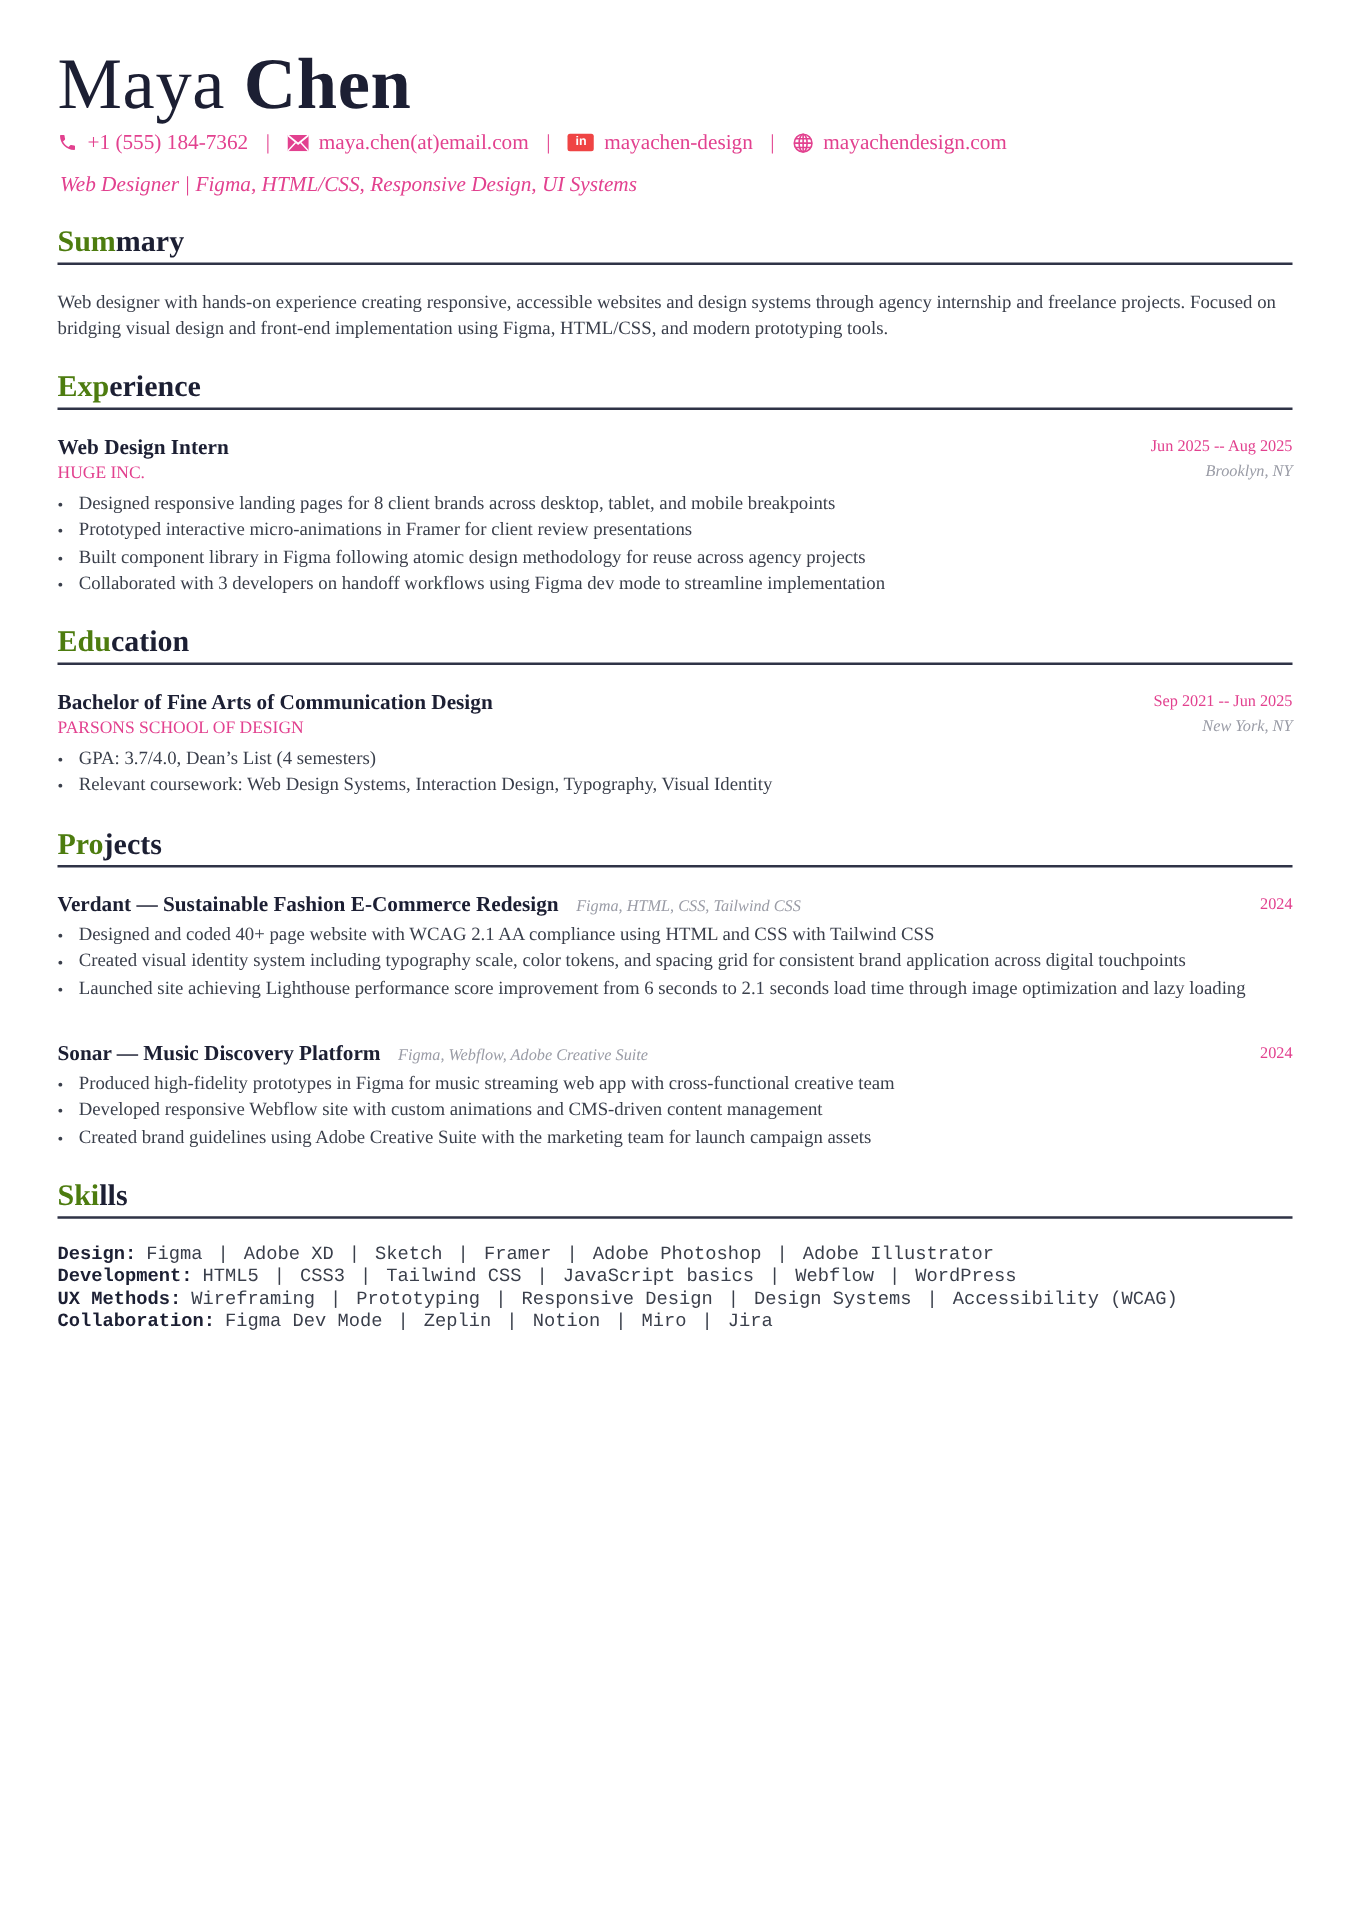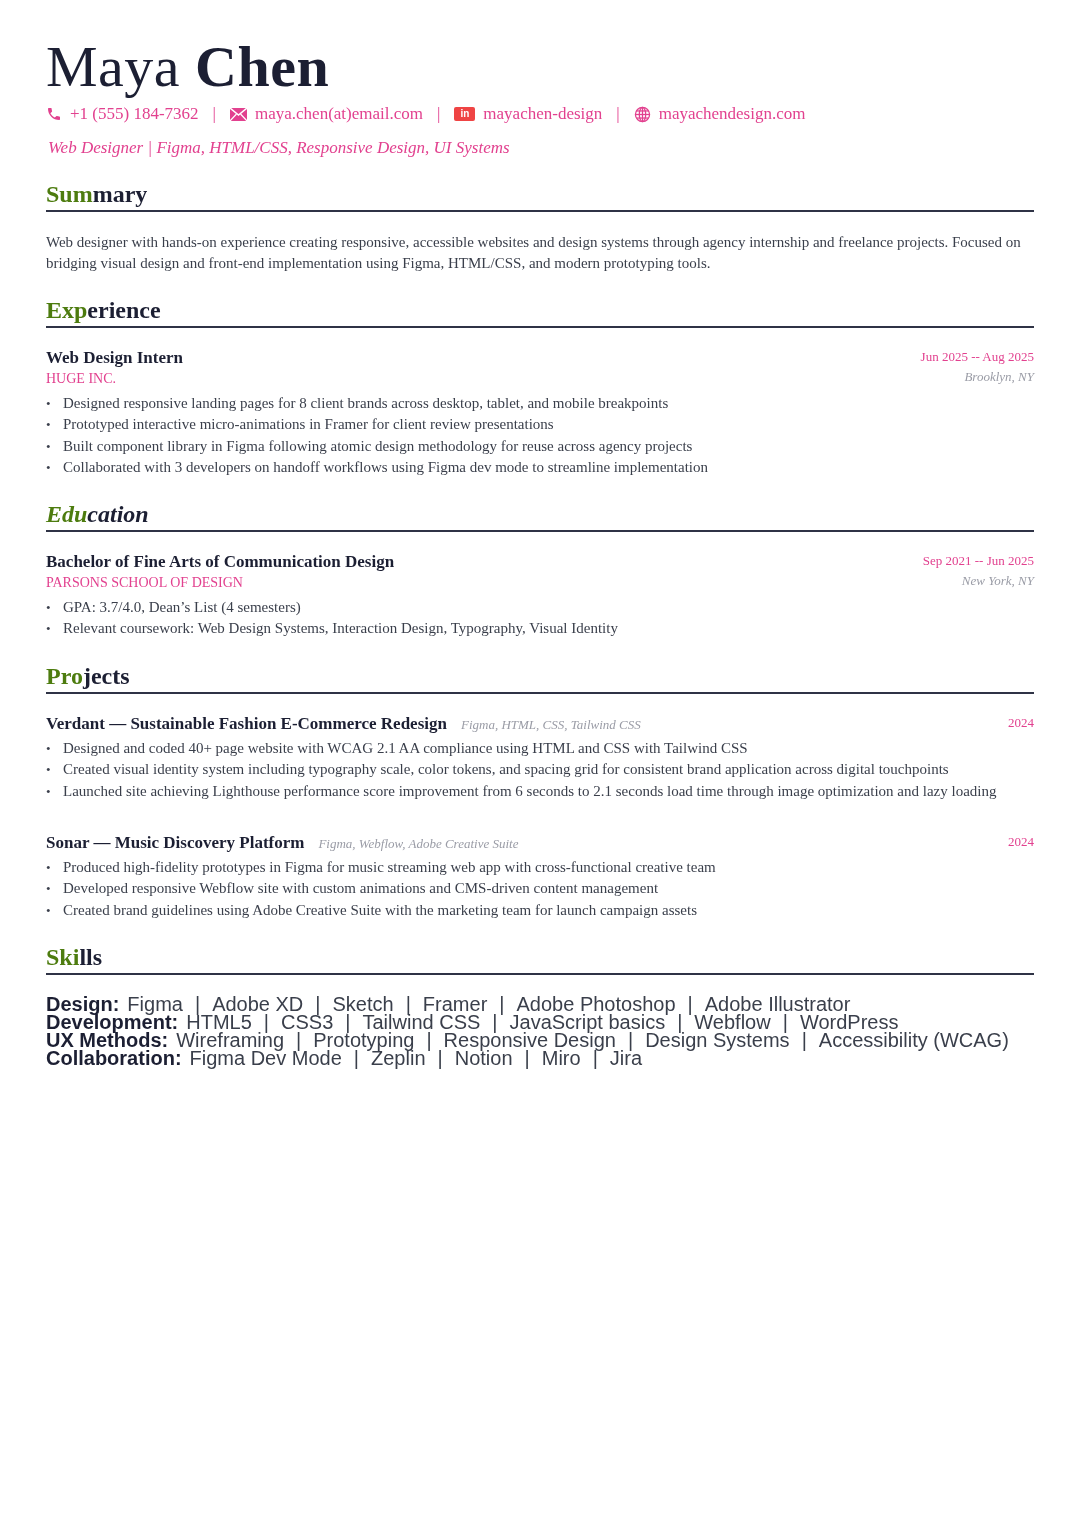--- a/index.html
+++ b/index.html
@@ -78,22 +78,22 @@
       position: absolute; left: 0; width: 988px; list-style: none;
       font-family: "Liberation Serif", serif;
       font-size: 15px; line-height: 21.3px; color: #3a3f4b;
     }
     ul.bullets li { position: relative; padding-left: 17px; }
     ul.bullets li::before {
       content: "\2022"; position: absolute; left: 0; top: 0; color: #3a3f4b; font-size: 13px;
     }
     .skills {
       position: absolute; left: 0; top: 995px;
-      font-family: Liberation Sans, sans-serif;
-      font-size: 20px; line-height: 18px; color: #3a3f4b;
+      font-family: Liberation Mono, monospace;
+      font-size: 15px; line-height: 18px; color: #3a3f4b;
     }
     .skill-row { white-space: nowrap; }
     .skill-row .cat { font-weight: bold; color: #1c1f33; margin-right: 8px; }
     .skill-row .pipe { margin: 0 12px; }
   </style>
 </head>
 <body>
 
 <div class="page">
 
@@ -159,21 +159,21 @@
   <div class="entry-org" style="top:370px;">HUGE INC.</div>
   <div class="entry-date" style="top:348px;">Jun 2025 -- Aug 2025</div>
   <div class="entry-loc" style="top:368px;">Brooklyn, NY</div>
   <ul class="bullets" style="top:393px;">
     <li>Designed responsive landing pages for 8 client brands across desktop, tablet, and mobile breakpoints</li>
     <li>Prototyped interactive micro-animations in Framer for client review presentations</li>
     <li>Built component library in Figma following atomic design methodology for reuse across agency projects</li>
     <li>Collaborated with 3 developers on handoff workflows using Figma dev mode to streamline implementation</li>
   </ul>
 
-  <div class="section-title" style="top:499px;font-style:italic;">
+  <div class="section-title" style="top:499px;">
     <span class="accent">Edu</span><span>cation</span>
   </div>
   <div class="entry-title" style="top:551px;">Bachelor of Fine Arts of Communication Design</div>
   <div class="entry-org" style="top:574px;">PARSONS SCHOOL OF DESIGN</div>
   <div class="entry-date" style="top:552px;">Sep 2021 -- Jun 2025</div>
   <div class="entry-loc" style="top:572px;">New York, NY</div>
   <ul class="bullets" style="top:597px;">
     <li>GPA: 3.7/4.0, Dean’s List (4 semesters)</li>
     <li>Relevant coursework: Web Design Systems, Interaction Design, Typography, Visual Identity</li>
   </ul>

